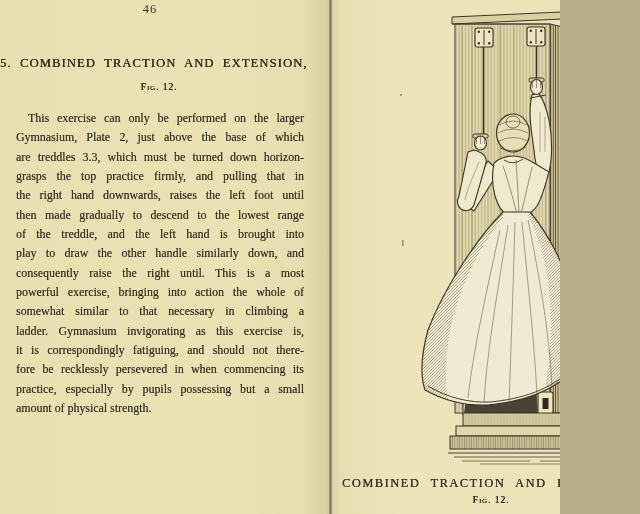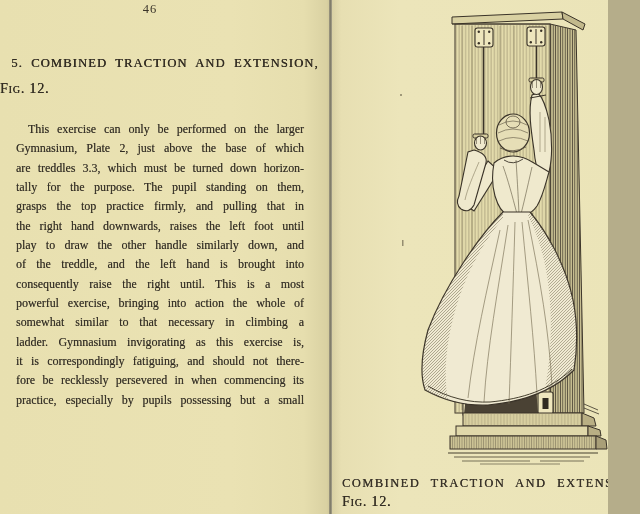--- a/index.html
+++ b/index.html
@@ -1,50 +1,51 @@
 <!DOCTYPE html>
 <html><head>
 <meta charset="utf-8">
 <style>
   html,body { margin:0; padding:0; background:#b5ad8a; }
   .canvas {
-    position:relative; width:608px; height:514px; overflow:hidden;
+    position:relative; width:520px; height:514px; overflow:hidden;
     font-family:"Liberation Serif", serif; color:#35302a;
     background:#eae2b3;
+    padding-left:40px;
   }
   
   .page-left {
     position:absolute; left:0; top:0; width:330px; height:514px;
     background:linear-gradient(90deg,#e8e0b0 0%,#eae2b3 70%,#e6deae 92%,#d9d1a2 99%,#cfc79a 100%);
   }
   .page-right {
     position:absolute; left:332px; top:0; width:308px; height:514px;
     background:linear-gradient(90deg,#d9d1a4 0%,#e7dfb2 3%,#ece5ba 22%,#ebe4b8 100%);
   }
   .gutter-line {
     position:absolute; left:329px; top:0; width:3px; height:514px;
     background:linear-gradient(90deg,#a19c85 0%,#7d7a68 45%,#a8a38c 100%);
   }
   
   .page-number {
     position:absolute; top:2px; left:120px; width:60px; text-align:center;
     font-size:12.5px; letter-spacing:1px; color:#3a342a;
   }
   .section-heading {
-    position:absolute; top:56px; left:0; width:330px; text-align:center;
+    position:absolute; top:56px; left:0; width:330px; 
     font-size:12.6px; letter-spacing:1.1px; word-spacing:4px; white-space:nowrap;
     color:#332d23; text-shadow:0.3px 0 0 currentColor;
   }
   .figure-label {
-    text-align:left; font-size:14px; letter-spacing:0.8px;
+    text-align:center; font-size:10px; letter-spacing:0.8px;
     font-variant:small-caps; color:#332d23; text-shadow:0.25px 0 0 currentColor;
   }
   .figure-label.left-fig { position:absolute; top:81px; left:0; width:318px; }
   .body-text {
-    position:absolute; top:120px; left:16px; width:288px;
+    position:absolute; top:109px; left:16px; width:288px;
     font-size:11.9px; line-height:19.35px; color:#322d24;
     text-shadow:0.2px 0 0 rgba(50,45,36,0.55);
   }
   .body-line { text-align:justify; text-align-last:justify; }
   .body-line.first { text-indent:12px; }
   .body-line.last { text-align-last:left; }
   
   .caption-1 {
     position:absolute; top:476px; left:342px; width:298px; text-align:center;
     font-size:12.4px; letter-spacing:1.5px; word-spacing:6px; white-space:nowrap;
@@ -64,32 +65,33 @@
   <div class="gutter-line"></div>
 
   <div class="page-number">46</div>
   <div class="section-heading">5. COMBINED TRACTION AND EXTENSION,</div>
   <div class="figure-label left-fig">Fig. 12.</div>
 
   <div class="body-text">
     <div class="body-line first">This exercise can only be performed on the larger</div>
     <div class="body-line">Gymnasium, Plate 2, just above the base of which</div>
     <div class="body-line">are treddles 3.3, which must be turned down horizon-</div>
-    <div class="body-line">tally for the purpose. The pupil standing on them,</div>
     <div class="body-line">grasps the top practice firmly, and pulling that in</div>
     <div class="body-line">the right hand downwards, raises the left foot until</div>
+    <div class="body-line">then made gradually to descend to the lowest range</div>
+    <div class="body-line">of the treddle, and the left hand is brought into</div>
     <div class="body-line">play to draw the other handle similarly down, and</div>
-    <div class="body-line">of the treddle, and the left hand is brought into</div>
     <div class="body-line">consequently raise the right until. This is a most</div>
     <div class="body-line">powerful exercise, bringing into action the whole of</div>
     <div class="body-line">somewhat similar to that necessary in climbing a</div>
     <div class="body-line">ladder. Gymnasium invigorating as this exercise is,</div>
     <div class="body-line">it is correspondingly fatiguing, and should not there-</div>
     <div class="body-line">fore be recklessly persevered in when commencing its</div>
     <div class="body-line">practice, especially by pupils possessing but a small</div>
+    <div class="body-line last">amount of physical strength.</div>
   </div>
 
   <svg class="engraving" viewBox="0 0 640 514" xmlns="http://www.w3.org/2000/svg">
     <defs>
       <pattern id="pv" width="3.2" height="8" patternUnits="userSpaceOnUse">
         <path d="M1.6,0 V8" stroke="#8a8166" stroke-width="0.6"></path>
       </pattern>
       <pattern id="pvd" width="2.4" height="8" patternUnits="userSpaceOnUse">
         <path d="M1.2,0 V8" stroke="#51493a" stroke-width="0.9"></path>
       </pattern>

